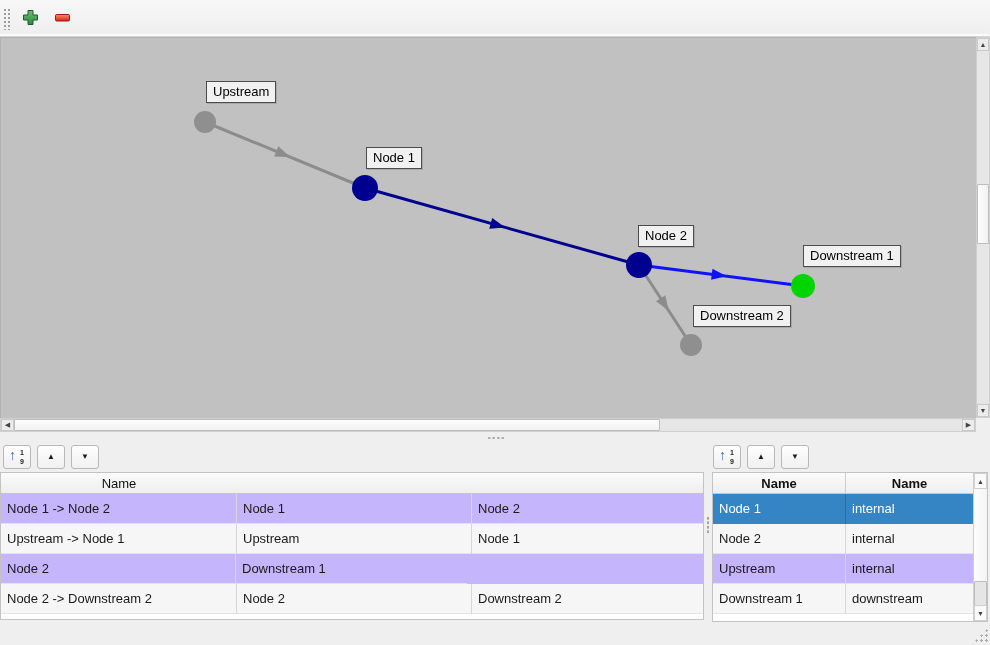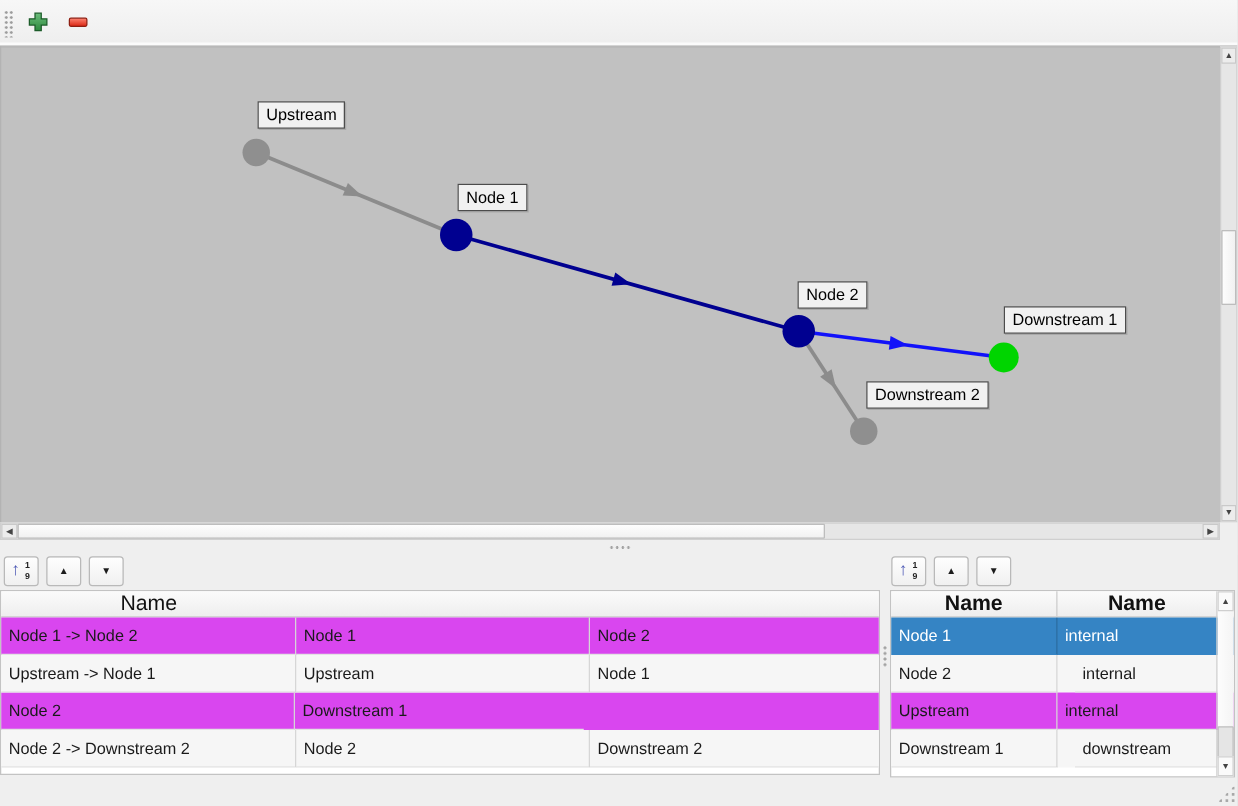--- a/index.html
+++ b/index.html
@@ -67,26 +67,26 @@
   .sort-num { position:absolute; right:1px; font-size:7px; line-height:7px; color:#222;
     font-weight:bold; }
   .sort-num.one { top:0; } .sort-num.nine { bottom:0; }
 
   
   .gtable { position:absolute; background:#fff; border:1px solid #c3c3c3; }
   #edges-table { left:0px; top:472px; width:704px; height:148px; }
   #nodes-table { left:712px; top:472px; width:276px; height:150px; }
   .thead { display:flex; height:21px; background:linear-gradient(#fbfbfb,#eeeeee);
     border-bottom:1px solid #c6c6c6; }
-  .th { font-size:17px; display:flex; align-items:center; justify-content:center;
+  .th { font-size:13px; display:flex; align-items:center; justify-content:center;
     border-right:1px solid #cccccc; color:#111; cursor:pointer; }
   .th:last-child { border-right:none; }
   #nodes-table .th { font-weight:bold; }
-  .trow { display:flex; height:30px; background:#d946ef; }
-  .trow.alt { background:#f6f6f6;justify-content:space-between; }
+  .trow { display:flex; height:30px; background:#c4b5fd; }
+  .trow.alt { background:#f6f6f6; }
   .trow.selected { background:#3584c4; color:#fff; }
   .td { font-size:13px; display:flex; align-items:center; padding-left:6px;
     border-right:1px solid #d6d6d6; border-bottom:1px solid #e3e3e3;
     overflow:hidden; white-space:nowrap; }
   .td:last-child { border-right:none; }
   .trow.selected .td { border-right-color:rgba(0,0,0,0.18); border-bottom-color:transparent; }
 
   
   #nt-scroll { position:absolute; right:0; top:0; width:14px; height:148px;
     background:linear-gradient(90deg,#fdfdfd,#f4f4f4); border-left:1px solid #cfcfcf; }

